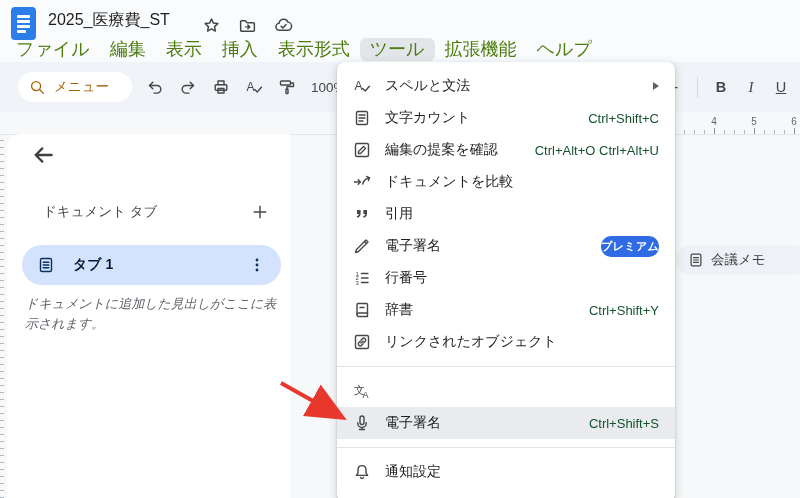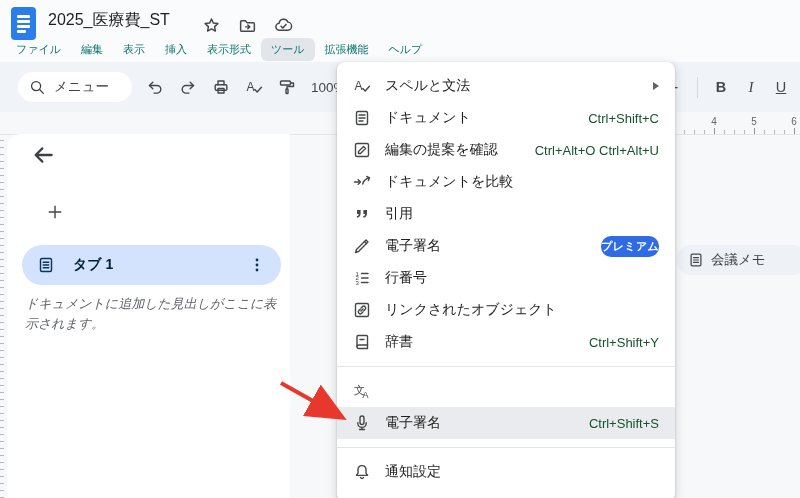--- a/index.html
+++ b/index.html
@@ -11,27 +11,27 @@
   }
   
   .header{position:absolute;top:0;left:0;right:0;height:62px;background:#f9fbfd;}
   .docs-logo{position:absolute;left:11px;top:7px;width:25px;height:33px;background:#2b7de9;border-radius:4px;}
   .docs-logo i{position:absolute;left:6px;height:3px;background:#fff;border-radius:1px;width:13px;}
   .docs-logo i:nth-child(1){top:8px}.docs-logo i:nth-child(2){top:13px}
   .docs-logo i:nth-child(3){top:18px}.docs-logo i:nth-child(4){top:23px;width:9px}
   .doc-title{position:absolute;left:48px;top:10px;font-size:16px;color:#1f1f1f;white-space:nowrap;}
   .title-icons{position:absolute;left:202px;top:16px;display:flex;gap:17px;color:#444746;align-items:center;}
   .t-ic{width:19px;height:19px;display:inline-flex;}
-  .menubar{position:absolute;left:6px;top:38px;display:flex;font-size:11px;color:#0f766e;}
+  .menubar{position:absolute;left:6px;top:38px;display:flex;font-size:18px;color:#4d7c0f;}
   .mb-item{padding:2px 10px;line-height:19px;border-radius:6px;white-space:nowrap;cursor:default;}
   .mb-item.active{background:#e2e6ea;}
   
   .toolbar{position:absolute;top:62px;left:0;right:0;height:50px;background:#f0f4f9;display:flex;align-items:center;}
   .search-pill{margin-left:18px;width:114px;height:30px;background:#fff;border-radius:16px;
-    display:flex;align-items:center;gap:8px;padding:0 11px;box-sizing:border-box;color:#404040;font-size:13.5px;}
+    display:flex;align-items:center;gap:8px;padding:0 11px;box-sizing:border-box;color:#a16207;font-size:13.5px;}
   .search-pill .t-ic{width:17px;height:17px;flex:none;}
   .tb-group{display:flex;align-items:center;margin-left:8px;gap:4px;color:#444746;}
   .tb-btn{width:29px;height:28px;display:flex;align-items:center;justify-content:center;border-radius:6px;}
   .tb-btn .t-ic{width:18px;height:18px;}
   .zoom-ctl{font-size:13.5px;color:#444746;margin-left:6px;}
   .tb-right{position:absolute;right:6px;top:0;height:50px;display:flex;align-items:center;gap:4px;color:#444746;}
   .tb-sep{width:1px;height:21px;background:#d3d9e0;margin:0 6px;}
   .fmt{width:26px;text-align:center;font-size:14.5px;}
   .fmt-b{font-weight:bold;}
   .fmt-i{font-style:italic;font-family:"Liberation Serif",serif;font-size:15px;}
@@ -194,20 +194,21 @@
 </div>
 <div class="ruler-v"></div>
 
 <div class="sidebar">
   <span class="back-btn t-ic" style="display:inline-flex">
       <svg viewBox="0 0 18 18" width="100%" height="100%" fill="none" stroke="currentColor" stroke-width="1.4" stroke-linecap="round" stroke-linejoin="round">
         <path d="M15.5 9H3.5M8.5 4 3.5 9l5 5" stroke-width="1.7"></path>
       </svg>
     </span>
   <div class="sb-header">
+    <span class="sb-title">ドキュメント タブ</span>
     <span class="sb-add">
         <span class="t-ic">
           <svg viewBox="0 0 18 18" width="100%" height="100%" fill="none" stroke="currentColor" stroke-width="1.4" stroke-linecap="round" stroke-linejoin="round">
             <path d="M9 2.5v13M2.5 9h13" stroke-width="1.6"></path>
           </svg>
         </span>
       </span>
   </div>
   <div class="tab-pill">
     <span class="t-ic">
@@ -249,21 +250,21 @@
       <span class="mi-label">スペルと文法</span>
       <span class="mi-sub"></span>
     </div>
     <div class="menu-item">
       <span class="mi-icon">
         <svg viewBox="0 0 18 18" width="100%" height="100%" fill="none" stroke="currentColor" stroke-width="1.4" stroke-linecap="round" stroke-linejoin="round">
           <rect x="3.5" y="2.5" width="11" height="13" rx="1.5"></rect>
           <path d="M6 6h6M6 9h6M6 12h4"></path>
         </svg>
       </span>
-      <span class="mi-label">ドキュメント</span>
+      <span class="mi-label">文字カウント</span>
       <span class="mi-shortcut">Ctrl+Shift+C</span>
     </div>
     <div class="menu-item">
       <span class="mi-icon">
         <svg viewBox="0 0 18 18" width="100%" height="100%" fill="none" stroke="currentColor" stroke-width="1.4" stroke-linecap="round" stroke-linejoin="round">
           <rect x="2.5" y="2.5" width="13" height="13" rx="1.5"></rect>
           <path d="M5.5 12.5v-2l5-5 2 2-5 5z"></path>
         </svg>
       </span>
       <span class="mi-label">編集の提案を確認</span>
@@ -306,37 +307,37 @@
           <text x="2.5" y="6.8" font-size="6" fill="currentColor" stroke="none">1</text>
           <text x="2.5" y="11.2" font-size="6" fill="currentColor" stroke="none">2</text>
           <text x="2.5" y="15.6" font-size="6" fill="currentColor" stroke="none">3</text>
         </svg>
       </span>
       <span class="mi-label">行番号</span>
     </div>
     <div class="menu-item">
       <span class="mi-icon">
         <svg viewBox="0 0 18 18" width="100%" height="100%" fill="none" stroke="currentColor" stroke-width="1.4" stroke-linecap="round" stroke-linejoin="round">
+          <path d="M5 2.5h8.5a1 1 0 0 1 1 1v12h-9A1.5 1.5 0 0 1 4 14V4a1.5 1.5 0 0 1 1-1.5z"></path>
+          <path d="M4 13.5A1.5 1.5 0 0 1 5.5 12h9"></path>
+          <path d="M7 6.5h4"></path>
+        </svg>
+      </span>
+      <span class="mi-label">辞書</span>
+      <span class="mi-shortcut">Ctrl+Shift+Y</span>
+    </div>
+    <div class="menu-item">
+      <span class="mi-icon">
+        <svg viewBox="0 0 18 18" width="100%" height="100%" fill="none" stroke="currentColor" stroke-width="1.4" stroke-linecap="round" stroke-linejoin="round">
           <rect x="2.5" y="2.5" width="13" height="13" rx="1.5"></rect>
           <path d="M7.9 10.1l2.2-2.2"></path>
           <path d="M7.2 8.3l-1.3 1.3a1.9 1.9 0 0 0 2.7 2.7l1.3-1.3M10.8 9.7l1.3-1.3a1.9 1.9 0 0 0-2.7-2.7L8.1 7"></path>
         </svg>
       </span>
       <span class="mi-label">リンクされたオブジェクト</span>
-    </div>
-    <div class="menu-item">
-      <span class="mi-icon">
-        <svg viewBox="0 0 18 18" width="100%" height="100%" fill="none" stroke="currentColor" stroke-width="1.4" stroke-linecap="round" stroke-linejoin="round">
-          <path d="M5 2.5h8.5a1 1 0 0 1 1 1v12h-9A1.5 1.5 0 0 1 4 14V4a1.5 1.5 0 0 1 1-1.5z"></path>
-          <path d="M4 13.5A1.5 1.5 0 0 1 5.5 12h9"></path>
-          <path d="M7 6.5h4"></path>
-        </svg>
-      </span>
-      <span class="mi-label">辞書</span>
-      <span class="mi-shortcut">Ctrl+Shift+Y</span>
     </div>
     <div class="menu-divider"></div>
     <div class="menu-item">
       <span class="mi-icon">
         <svg viewBox="0 0 18 18" width="100%" height="100%" fill="none" stroke="currentColor" stroke-width="1.4" stroke-linecap="round" stroke-linejoin="round">
           <text x="1" y="11.5" font-size="11" fill="currentColor" stroke="none">文</text>
           <text x="9.5" y="16" font-size="9" fill="currentColor" stroke="none">A</text>
         </svg>
       </span>
     </div>

